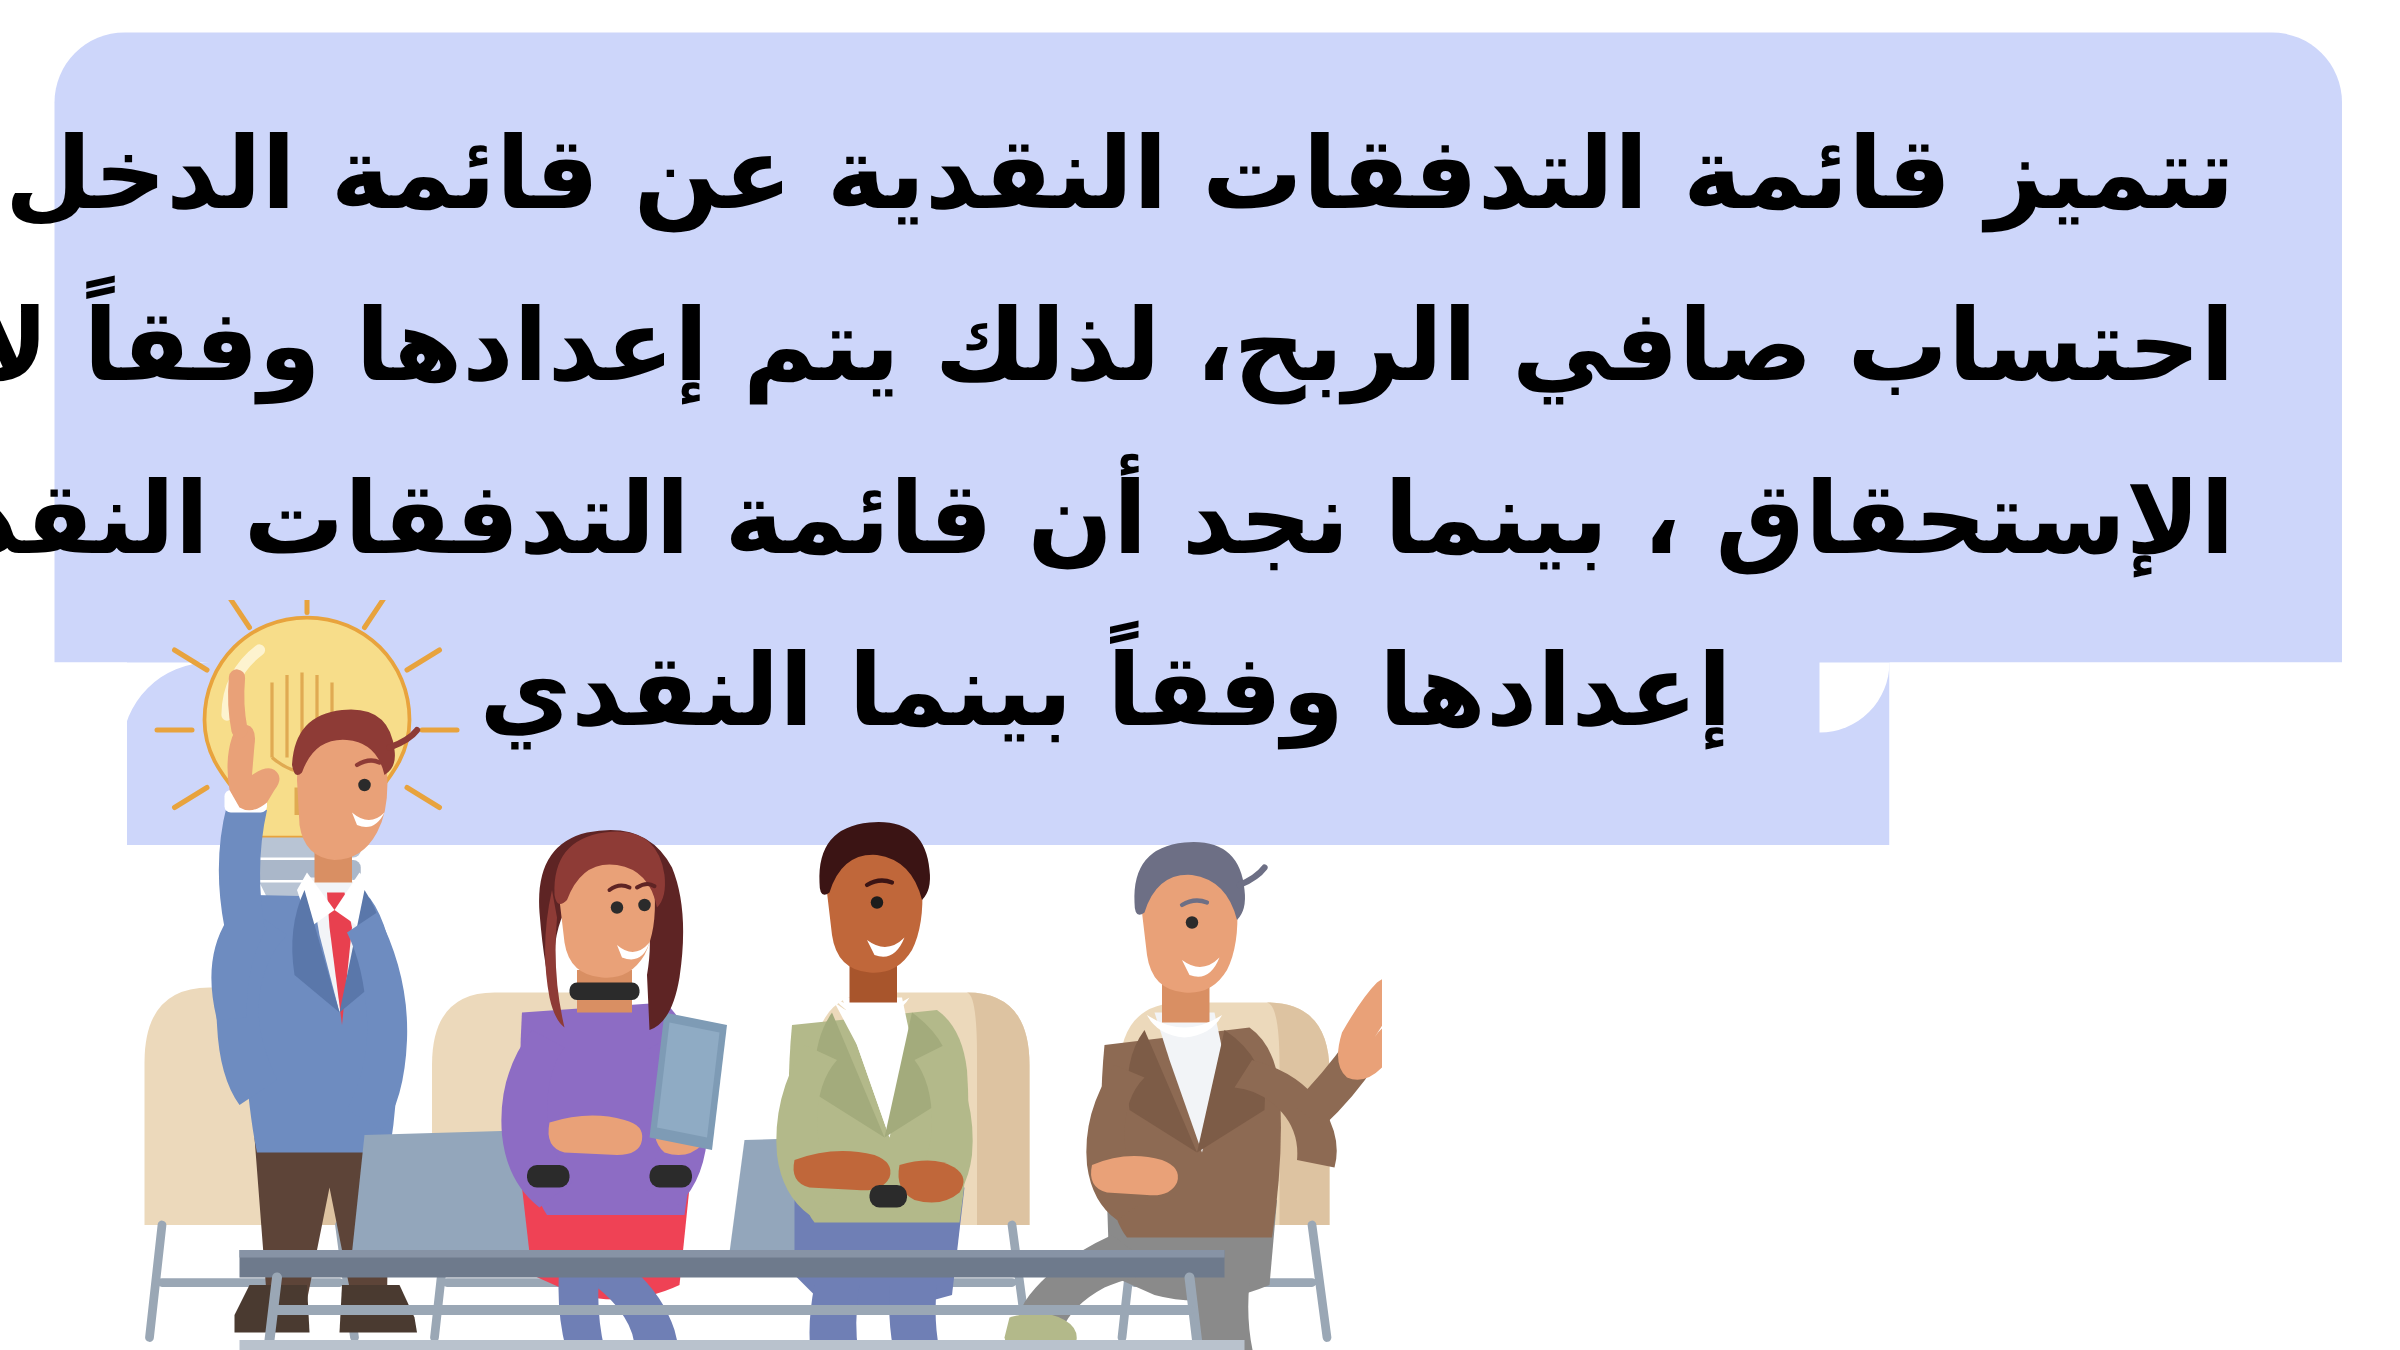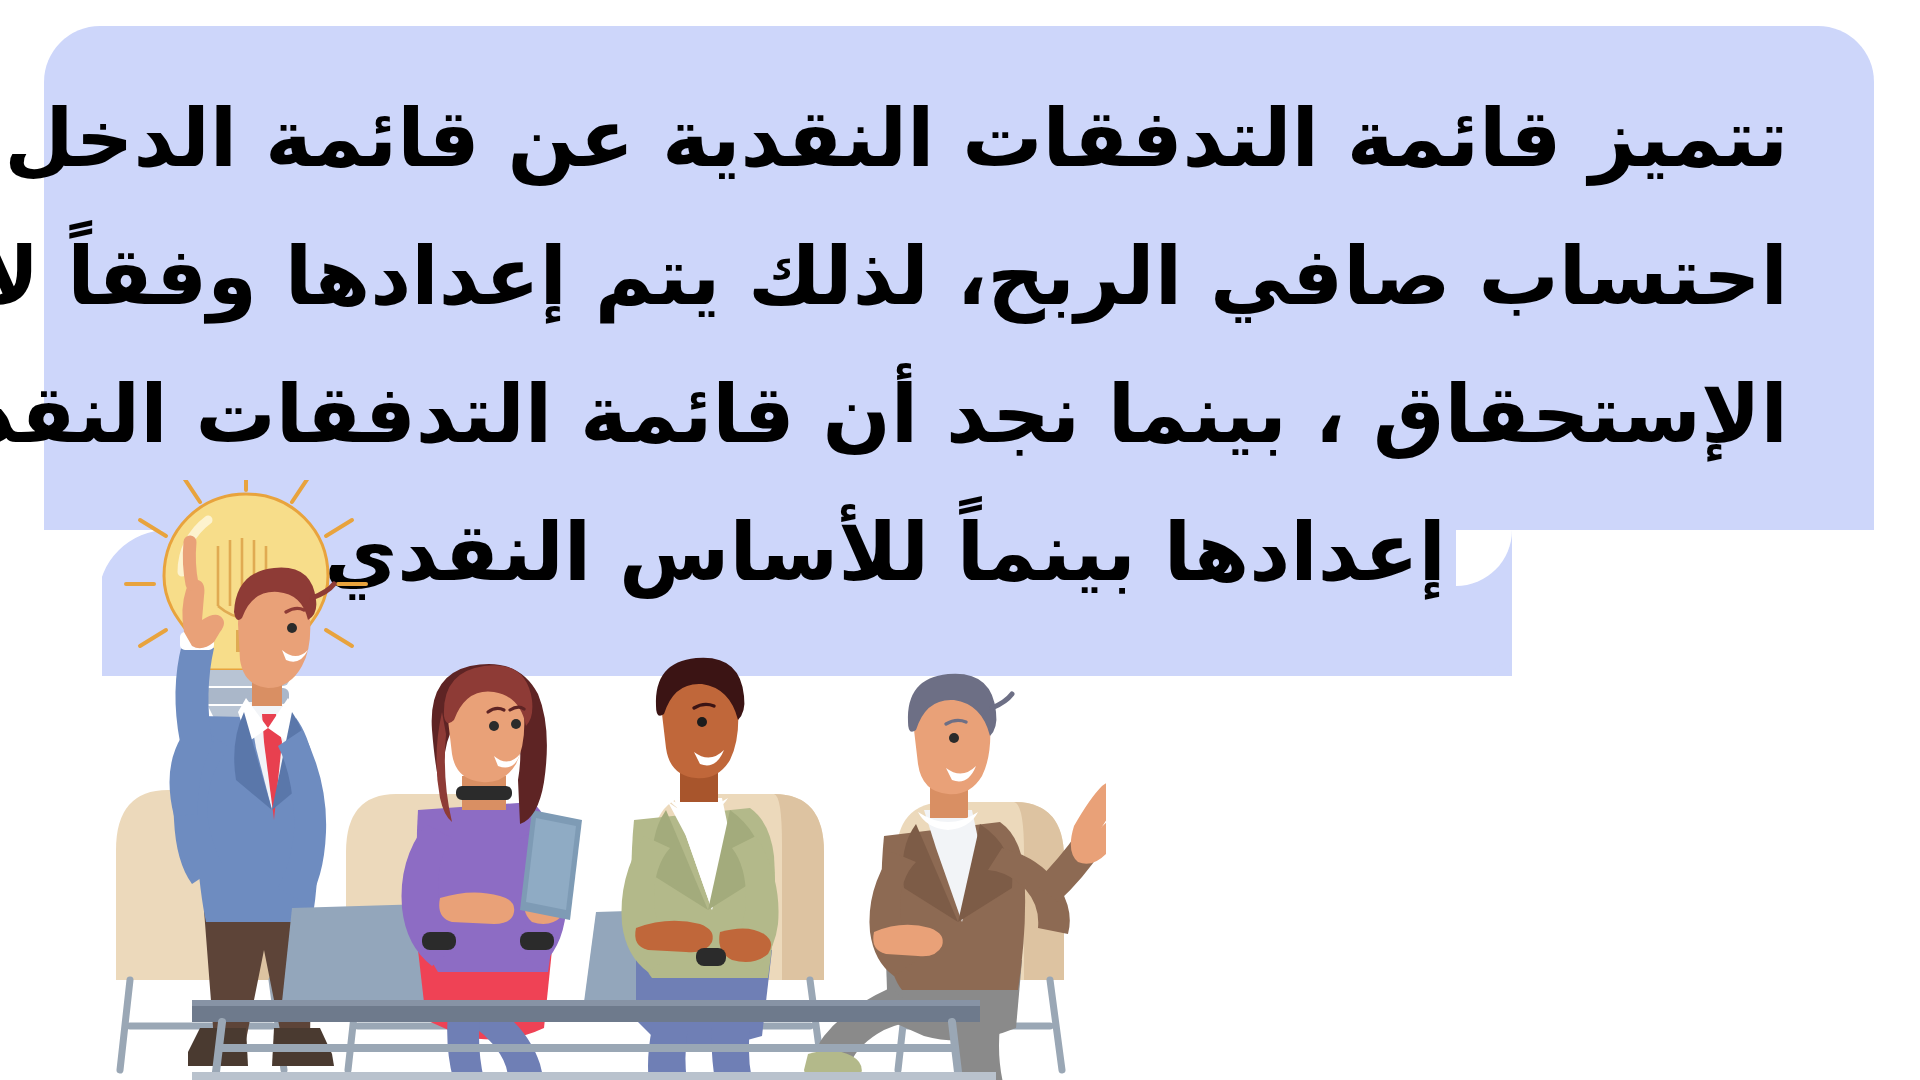--- a/index.html
+++ b/index.html
@@ -93,21 +93,21 @@
   </svg>
 
   <svg style="position:absolute;left:44px;top:600px;width:1480px;height:90px;z-index:2;" viewBox="0 0 1480 90">
     <path d="M0 0 L1480 0 L1480 20 A56 56 0 0 1 1424 76 L56 76 A56 56 0 0 1 0 20 Z" fill="#cdd6fa"></path>
   </svg>
 
   <div class="text-wrap">
     <div class="line l1">تتميز قائمة التدفقات النقدية عن قائمة الدخل في</div>
     <div class="line l2">احتساب صافي الربح، لذلك يتم إعدادها وفقاً لأساس</div>
     <div class="line l3">الإستحقاق ، بينما نجد أن قائمة التدفقات النقدية يتم</div>
-    <div class="line l4">إعدادها بينماً للأساس النقدي</div>
+    <div class="line l4">إعدادها وفقاً بينما النقدي</div>
   </div>
 
   <div id="illustration">
   <svg viewBox="0 0 1010 600" width="1010" height="600" xmlns="http://www.w3.org/2000/svg">
 
     <g>
       <g stroke="#e8a33d" stroke-width="4" stroke-linecap="round">
         <line x1="150" y1="10" x2="150" y2="-18"></line>
         <line x1="104" y1="22" x2="88" y2="-2"></line>
         <line x1="70" y1="56" x2="44" y2="40"></line>

